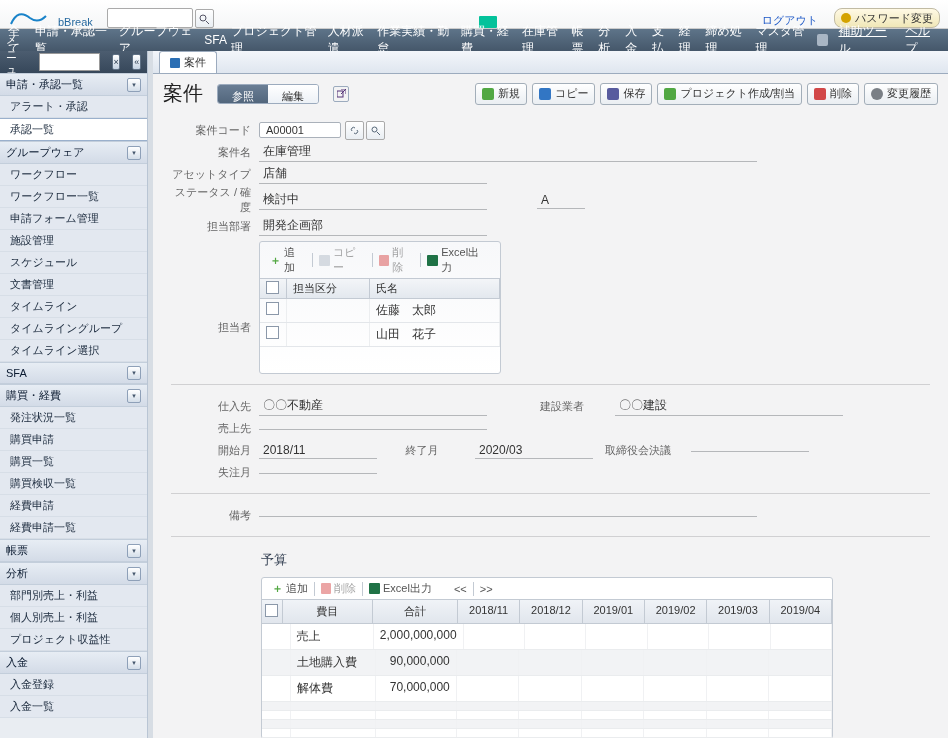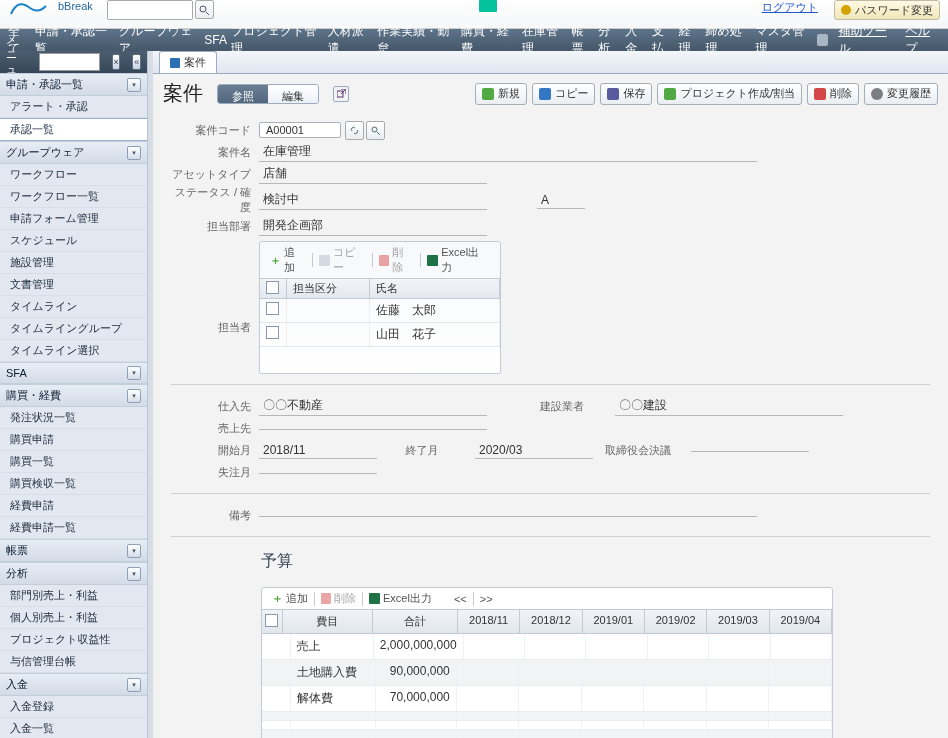--- a/index.html
+++ b/index.html
@@ -1,28 +1,28 @@
 <!DOCTYPE html>
 <html><head>
 <meta charset="utf-8">
 <style>
 
 html,body{margin:0;padding:0;font-family:"Meiryo","MS PGothic",Arial,sans-serif;font-size:11px;color:#333;background:#fff}
 body{width:948px;height:738px;overflow:hidden;box-sizing:border-box}
-a{color:#1a56c6;text-decoration:underline;cursor:pointer}
-
-
-.topbar{display:flex;align-items:flex-start;height:28px;padding:0 8px;border-bottom:1px solid #ccc;background:linear-gradient(#fff,#f5f6f7)}
+a{color:#1a56c6;cursor:pointer}
+
+
+.topbar{display:flex;align-items:flex-end;height:28px;padding:0 8px;border-bottom:1px solid #ccc;background:linear-gradient(#fff,#f5f6f7)}
 .logo{display:flex;align-items:center;gap:2px;margin-right:10px}
 .logo svg{height:18px}
 .searchBox{width:80px;height:16px;border:1px solid #aaa;border-radius:2px;margin-right:2px}
 .iconBtn{width:17px;height:17px;border:1px solid #aaa;border-radius:2px;background:linear-gradient(#fff,#e9eef3);display:inline-flex;align-items:center;justify-content:center;cursor:pointer}
 .mailicon{width:18px;height:12px;background:#04c29b;border-radius:1px;display:inline-block}
 .filler{flex:1}
-.pwbtn{height:18px;border:1px solid #c1bba4;background:linear-gradient(#fff9e5,#f0e7b8);border-radius:3px;padding:0 6px;display:inline-flex;align-items:center;gap:4px;cursor:pointer}
+.pwbtn{height:18px;border:1px solid #c1bba4;background:linear-gradient(#fff9e5,#f0e7b8);border-radius:8px;padding:0 6px;display:inline-flex;align-items:center;gap:4px;cursor:pointer}
 .pwbtn .key{width:10px;height:10px;background:#d4a300;border-radius:50%;position:relative}
 
 
 .navbar{height:22px;background:linear-gradient(#5e7489,#45576a);display:flex;align-items:center;padding:0 8px;gap:4px;color:#fff;font-size:12px}
 .navbar span{cursor:pointer}
 .navright{margin-left:auto;display:flex;align-items:center;gap:10px}
 .navright a{color:#fff;text-decoration:underline}
 
 
 .columns{display:flex;height:calc(738px - 28px - 22px)}
@@ -82,21 +82,21 @@
 .delI{width:10px;height:11px;background:#dc5c5c;border-radius:1px;display:inline-block}
 .excelI{width:11px;height:11px;background:#1f7246;border-radius:1px;display:inline-block}
 .igHead{display:flex;background:linear-gradient(#f3f5f8,#e3e8ee);border-bottom:1px solid #c3cad3}
 .igHead .c{padding:2px 6px;border-right:1px solid #c3cad3;font-size:11px}
 .igHead .c.cb{width:14px}
 .igRow{display:flex;border-bottom:1px solid #e3e6ea;font-size:12px}
 .igRow .c{padding:3px 6px;border-right:1px solid #eceef0}
 .igRow .c.cb{width:14px}
 .cbx{width:11px;height:11px;border:1px solid #8b98a9;background:#fff;display:inline-block}
 
-.secHead{font-size:16px;color:#374355;margin:14px 0 15px 4px}
+.secHead{font-size:13px;color:#374355;margin:14px 0 8px 4px}
 
 
 .bGridWrap{border:1px solid #c3cad3;border-radius:3px;width:570px;margin-left:18px;background:#fff}
 .bHead{display:flex;background:linear-gradient(#f0f3f7,#e1e6ed);border-bottom:1px solid #c3cad3}
 .bHead .c{padding:4px 0;border-right:1px solid #c3cad3;font-size:11px;text-align:center}
 .bRow{display:flex;border-bottom:1px solid #eaecee}
 .bRow.alt{background:#f2f3f5}
 .bRow .c{padding:4px 6px;border-right:1px solid #f0f1f3;font-size:12px}
 .bW0{width:20px}
 .bW1{width:90px}
@@ -173,22 +173,22 @@
         </div>
         <div class="item">アラート・承認</div>
         <div class="item highlight">承認一覧</div>
         <div class="section">
           <span>グループウェア</span>
           <span class="caret">▾</span>
         </div>
         <div class="item">ワークフロー</div>
         <div class="item">ワークフロー一覧</div>
         <div class="item">申請フォーム管理</div>
+        <div class="item">施設管理</div>
         <div class="item">スケジュール</div>
-        <div class="item">施設管理</div>
         <div class="item">文書管理</div>
         <div class="item">タイムライン</div>
         <div class="item">タイムライングループ</div>
         <div class="item">タイムライン選択</div>
         <div class="section">
           <span>SFA</span>
           <span class="caret">▾</span>
         </div>
         <div class="section">
           <span>購買・経費</span>
@@ -204,21 +204,20 @@
           <span>帳票</span>
           <span class="caret">▾</span>
         </div>
         <div class="section">
           <span>分析</span>
           <span class="caret">▾</span>
         </div>
         <div class="item">部門別売上・利益</div>
         <div class="item">個人別売上・利益</div>
         <div class="item">プロジェクト収益性</div>
-        <div class="item">与信管理台帳</div>
         <div class="section">
           <span>入金</span>
           <span class="caret">▾</span>
         </div>
         <div class="item">入金登録</div>
         <div class="item">入金一覧</div>
       </div>
   </div>
 
   <div class="resizer"></div>

